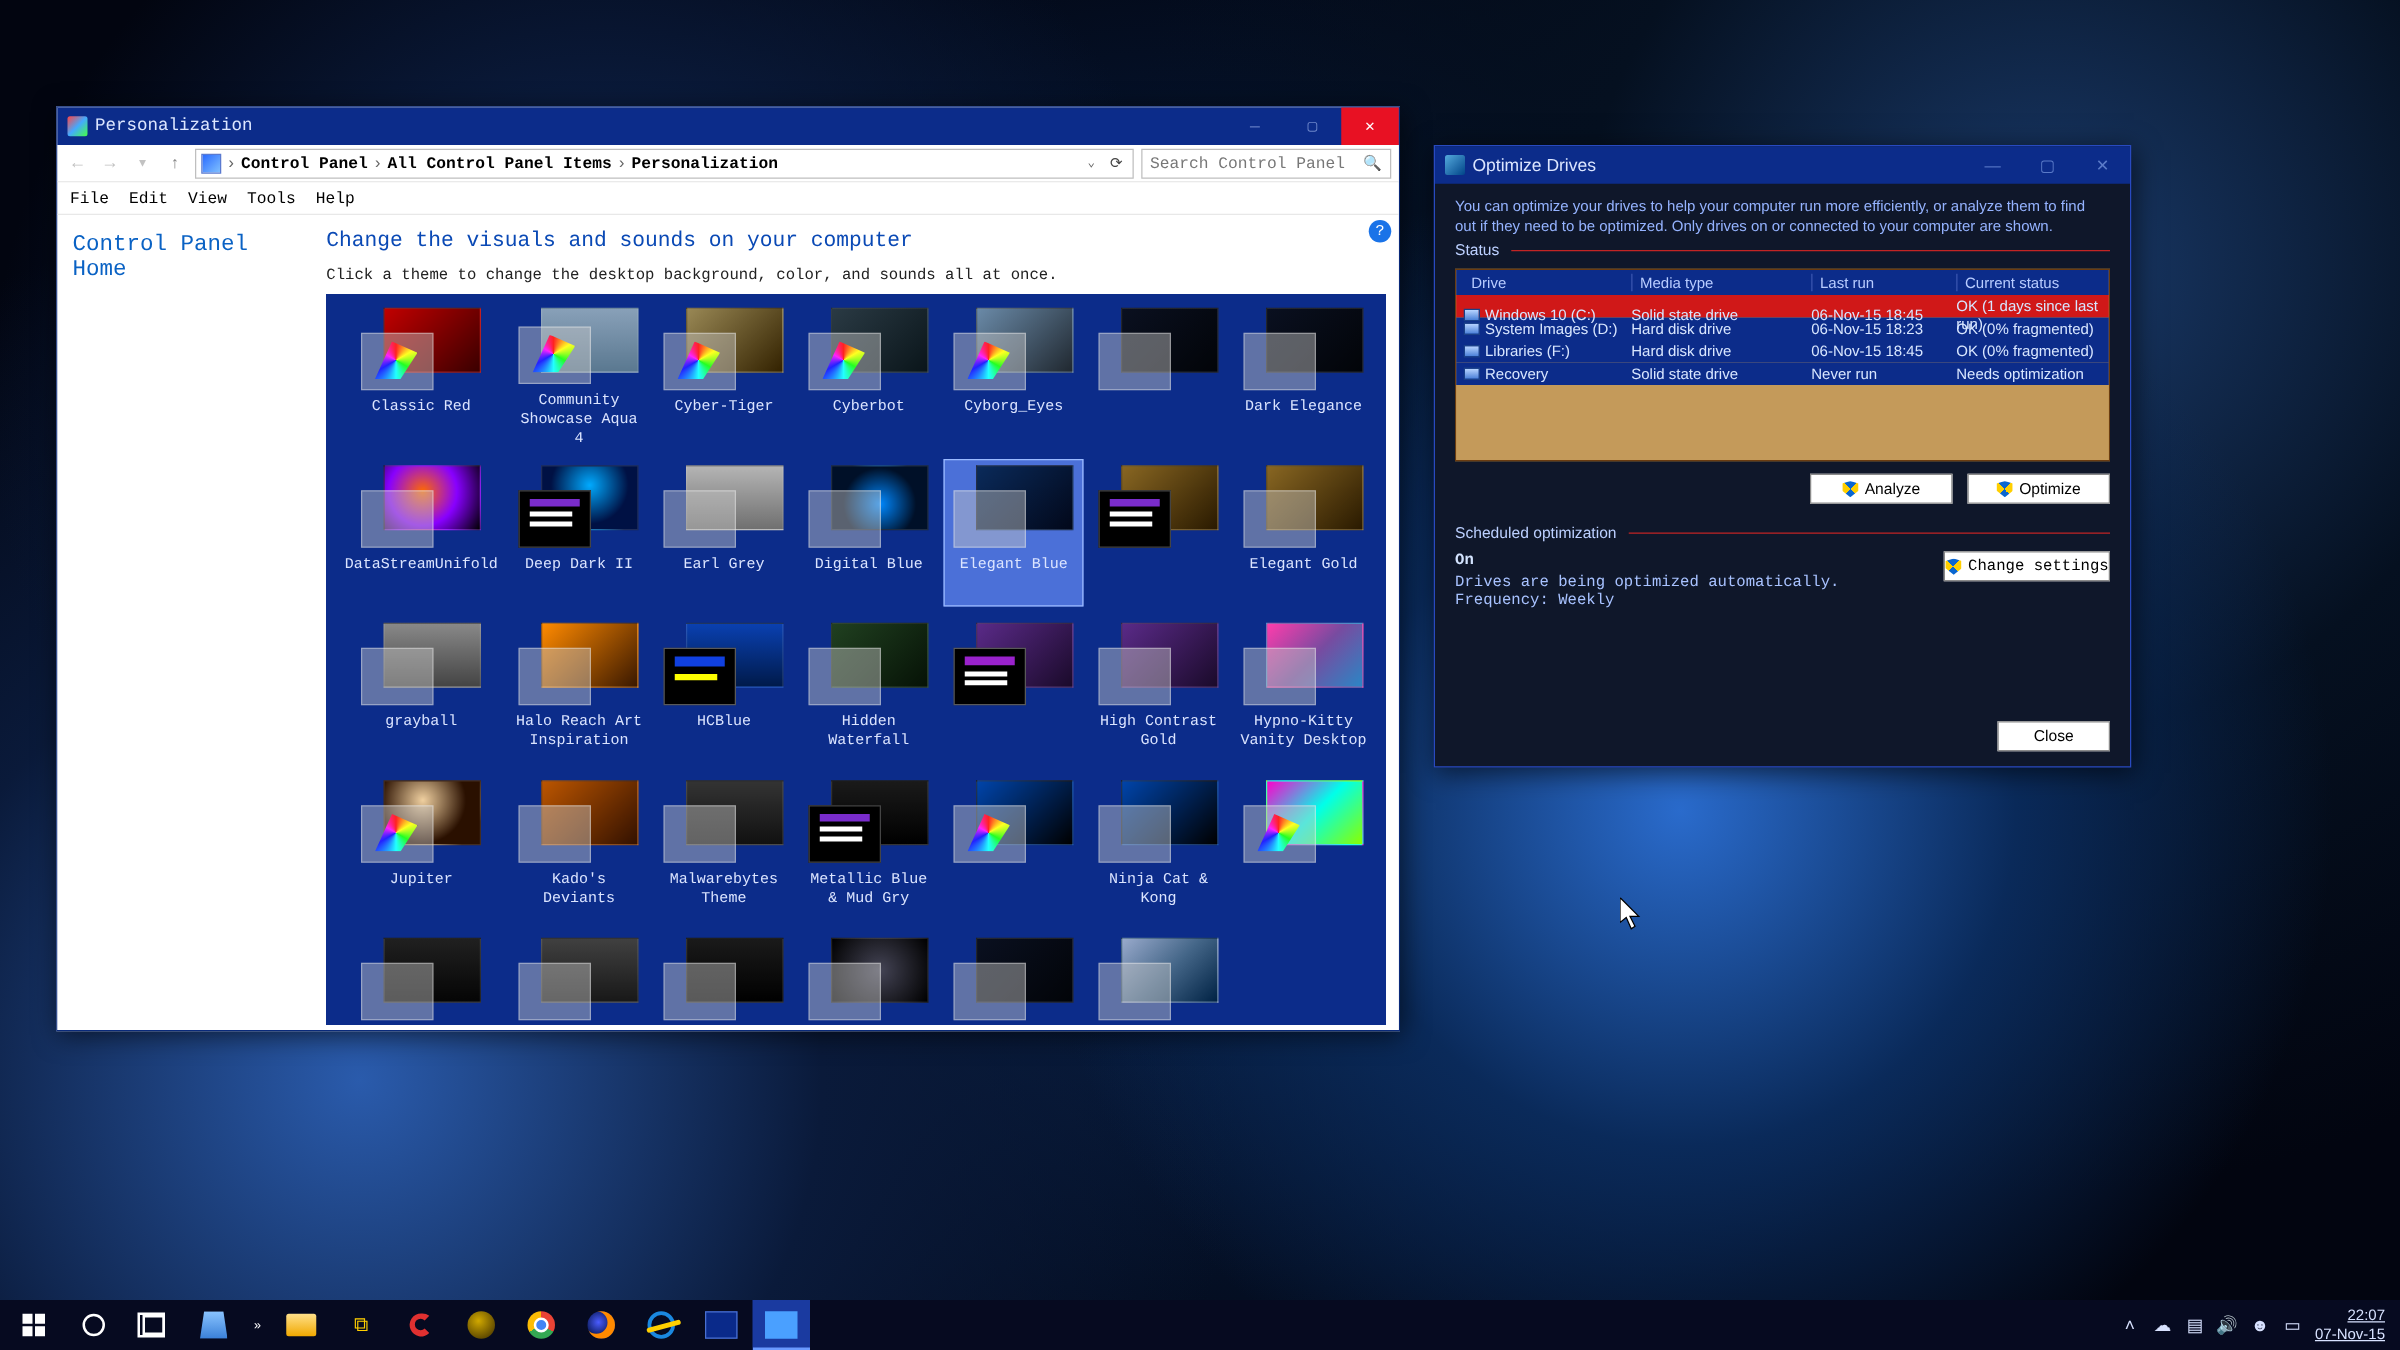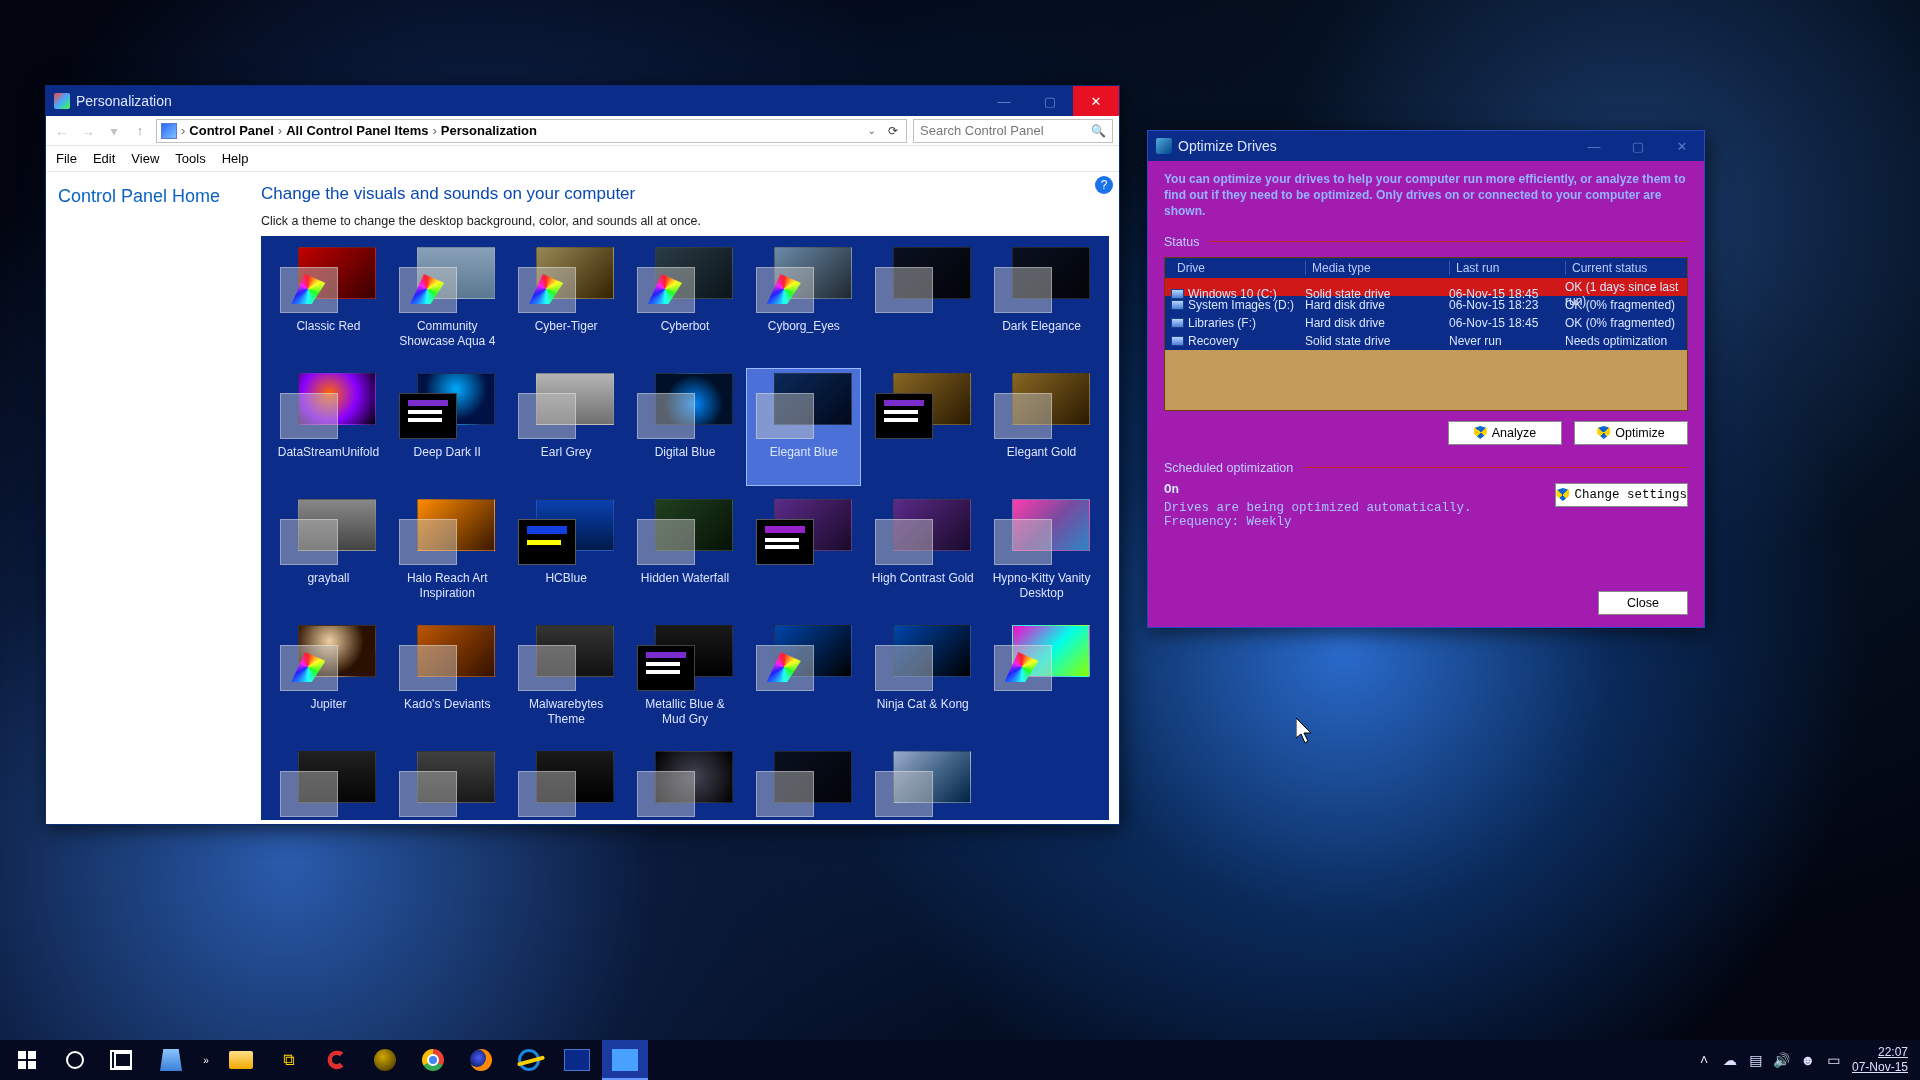--- a/index.html
+++ b/index.html
@@ -20,20 +20,21 @@
   .win {
     position: absolute;
     background: #fff;
     border: 1px solid #0a2a7a;
     box-shadow: 2px 4px 20px rgba(0,0,0,.6);
   }
   .personalize {
     left: 45px; top: 85px; width: 1075px; height: 740px;
     display: flex; flex-direction: column;
     background: #fff;
+    font-family: Liberation Mono, monospace;
   }
   .titlebar {
     height: 30px; background: #0c2c8a; color: #dce6ff;
     display: flex; align-items: center; font-size: 14px; padding-left: 8px;
   }
   .titlebar .ticon { width: 16px; height: 16px; margin-right: 6px; background: linear-gradient(135deg,#f44,#4af,#4f4); border-radius: 2px; }
   .titlebar .spacer { flex: 1; }
   .tbtn { width: 46px; height: 30px; display: flex; align-items: center; justify-content: center; font-size: 13px; color: #cfe0ff; cursor: default; }
   .tbtn.close { background: #e81123; color: #fff; }
   .tbtn.dim { color: #6b84c9; }
@@ -148,28 +149,28 @@
   .swatch.hc::after{content:""; position:absolute; left:8px; top:16px; width:34px; height:4px; background:#fff; box-shadow:0 8px 0 #fff;}
   .swatch.hcb { background:#000;}
   .swatch.hcb::before{content:""; position:absolute; left:8px; top:6px; width:40px; height:8px; background:#1040e0;}
   .swatch.hcb::after{content:""; position:absolute; left:8px; top:20px; width:34px; height:5px; background:#ff0;}
   .swatch.hcg { background:#000;}
   .swatch.hcg::before{content:""; position:absolute; left:8px; top:6px; width:40px; height:7px; background:#9a22cc;}
   .swatch.hcg::after{content:""; position:absolute; left:8px; top:18px; width:34px; height:4px; background:#fff; box-shadow:0 7px 0 #fff;}
 
   
   .optimize {
-    left: 1147px; top: 130px; width: 558px; height: 498px;
-    background: #a21caf; color: #c8d6ff; border: 1px solid #284ac0;
+    left: 1147px; top: 116px; width: 558px; height: 498px;
+    background: #0f172a; color: #c8d6ff; border: 1px solid #284ac0;
     display: flex; flex-direction: column; font-size: 13px;
   }
   .optimize .titlebar { background: #0c2c8a; }
   .optimize .tbtn { color: #5a7ac8; width: 44px;}
   .opt-body { padding: 10px 16px 12px; flex: 1; display: flex; flex-direction: column; }
-  .opt-desc { font-size: 12px; color: #95b3ff; line-height: 1.35; margin-bottom: 15px; font-weight: bold; }
+  .opt-desc { font-size: 12px; color: #95b3ff; line-height: 1.35; margin-bottom: 4px; }
   .sect-label { font-size: 12.5px; color: #bcd0ff; }
   .sect-hr { flex: 1; height: 1px; background: #c22424; margin-left: 10px; }
   .sect-row { display: flex; align-items: center; margin-bottom: 8px; }
 
   .drive-list {
     background: #c49a5a; border: 1px solid #6a3c10; margin-bottom: 10px;
   }
   .drive-head, .drive-row {
     display: grid; grid-template-columns: 130px 140px 112px 1fr;
     font-size: 12px; align-items: center; padding: 2px 6px; gap: 4px;

